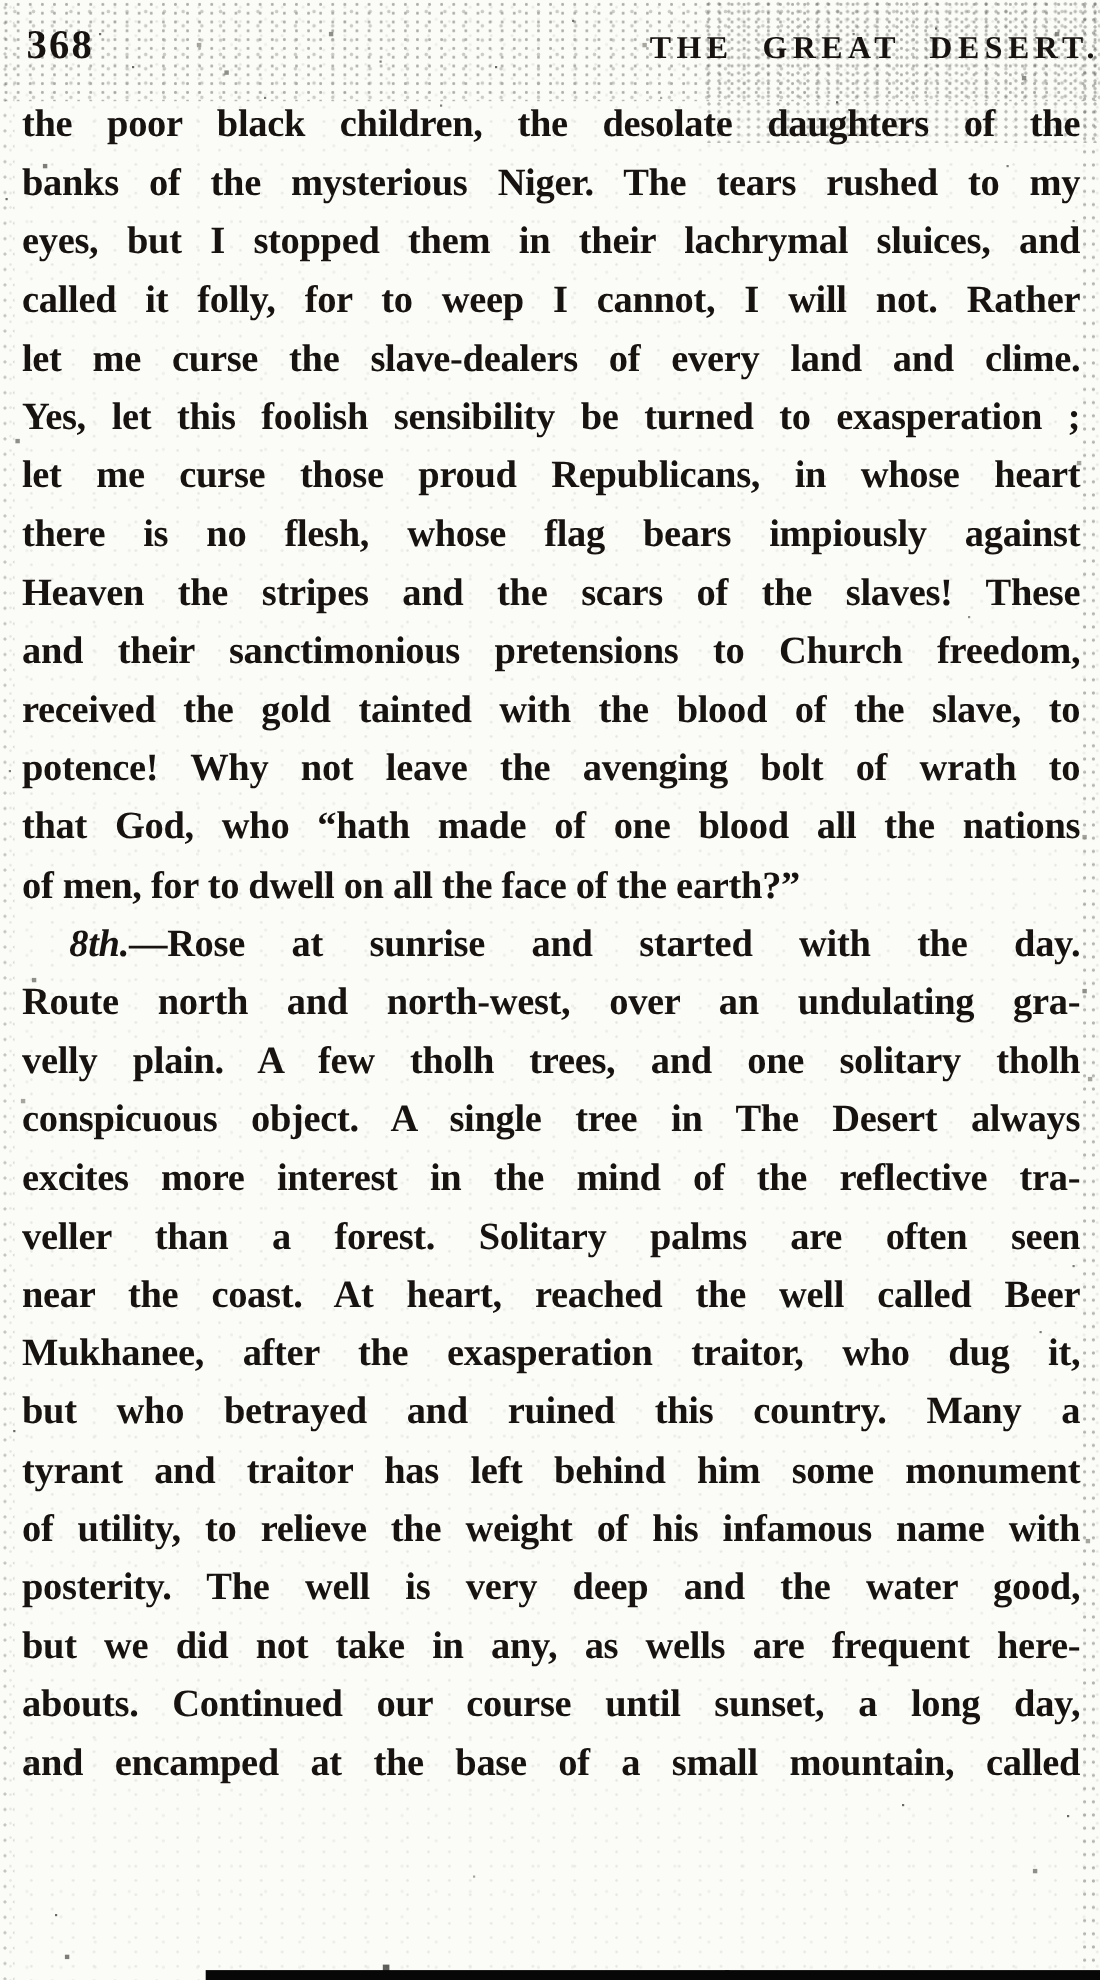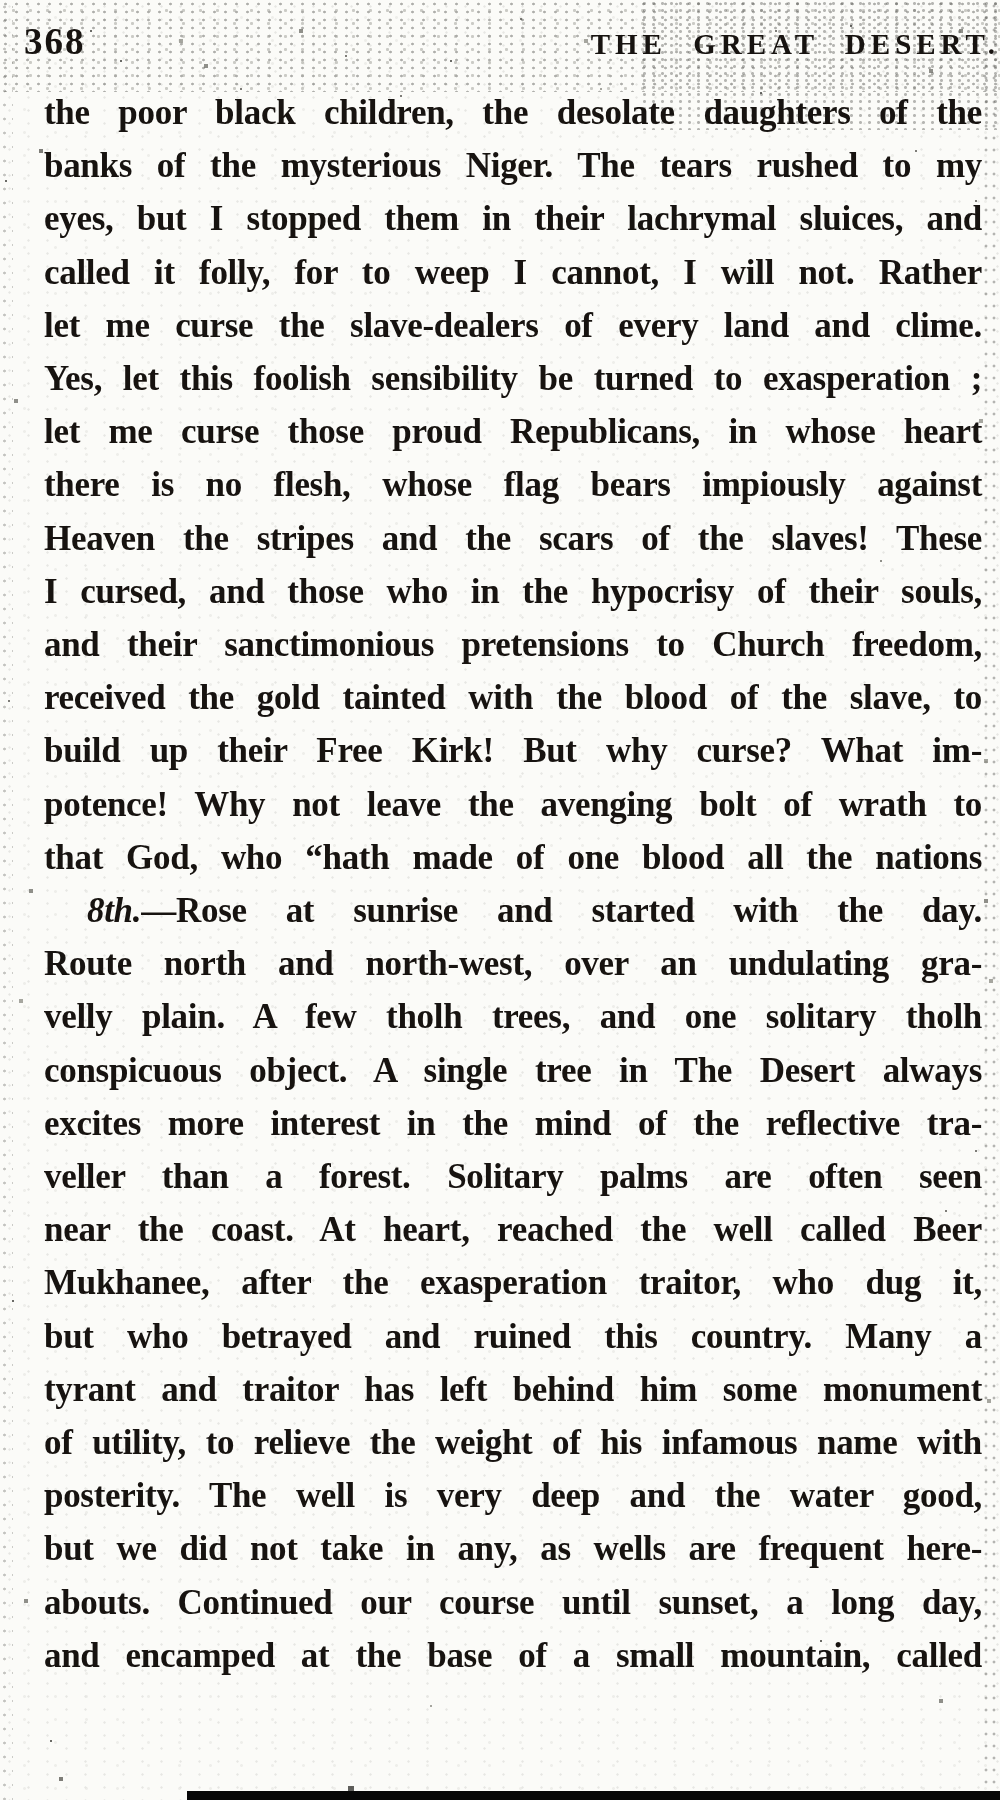--- a/index.html
+++ b/index.html
@@ -78,21 +78,21 @@
     font-size:29px;font-weight:bold;
     letter-spacing:5px;word-spacing:14px;
   }
   
   .body-text{
     position:absolute;left:20px;top:86px;width:962px;
     font-size:35px;font-weight:bold;
     line-height:53.2px;
     letter-spacing:-0.3px;
   }
-  .line{text-align:justify;margin-left:24px;}
+  .line{text-align:justify;}
   .line.just{text-align-last:justify;}
   .line.indent{text-indent:43px;}
   .line i{font-style:italic;}
   
   .bottom-bar{
     position:absolute;left:187px;right:0;bottom:0;height:9px;
     background:#070707;
   }
 </style>
 </head>
@@ -114,26 +114,25 @@
   <main class="body-text">
       <div class="line just">the poor black children, the desolate daughters of the</div>
       <div class="line just">banks of the mysterious Niger. The tears rushed to my</div>
       <div class="line just">eyes, but I stopped them in their lachrymal sluices, and</div>
       <div class="line just">called it folly, for to weep I cannot, I will not. Rather</div>
       <div class="line just">let me curse the slave-dealers of every land and clime.</div>
       <div class="line just">Yes, let this foolish sensibility be turned to exasperation ;</div>
       <div class="line just">let me curse those proud Republicans, in whose heart</div>
       <div class="line just">there is no flesh, whose flag bears impiously against</div>
       <div class="line just">Heaven the stripes and the scars of the slaves! These</div>
-      <div class="line just">I cursed, and those who in the hypocrisy of their souls,</div>
       <div class="line just">and their sanctimonious pretensions to Church freedom,</div>
       <div class="line just">received the gold tainted with the blood of the slave, to</div>
-      <div class="line just">build up their Free Kirk! But why curse? What im-</div>
       <div class="line just">potence! Why not leave the avenging bolt of wrath to</div>
       <div class="line just">that God, who “hath made of one blood all the nations</div>
+      <div class="line">of men, for to dwell on all the face of the earth?”</div>
       <div class="line just indent"><i>8th.</i>—Rose at sunrise and started with the day.</div>
       <div class="line just">Route north and north-west, over an undulating gra-</div>
       <div class="line just">velly plain. A few tholh trees, and one solitary tholh</div>
       <div class="line just">conspicuous object. A single tree in The Desert always</div>
       <div class="line just">excites more interest in the mind of the reflective tra-</div>
       <div class="line just">veller than a forest. Solitary palms are often seen</div>
       <div class="line just">near the coast. At heart, reached the well called Beer</div>
       <div class="line just">Mukhanee, after the exasperation traitor, who dug it,</div>
       <div class="line just">but who betrayed and ruined this country. Many a</div>
       <div class="line just">tyrant and traitor has left behind him some monument</div>

